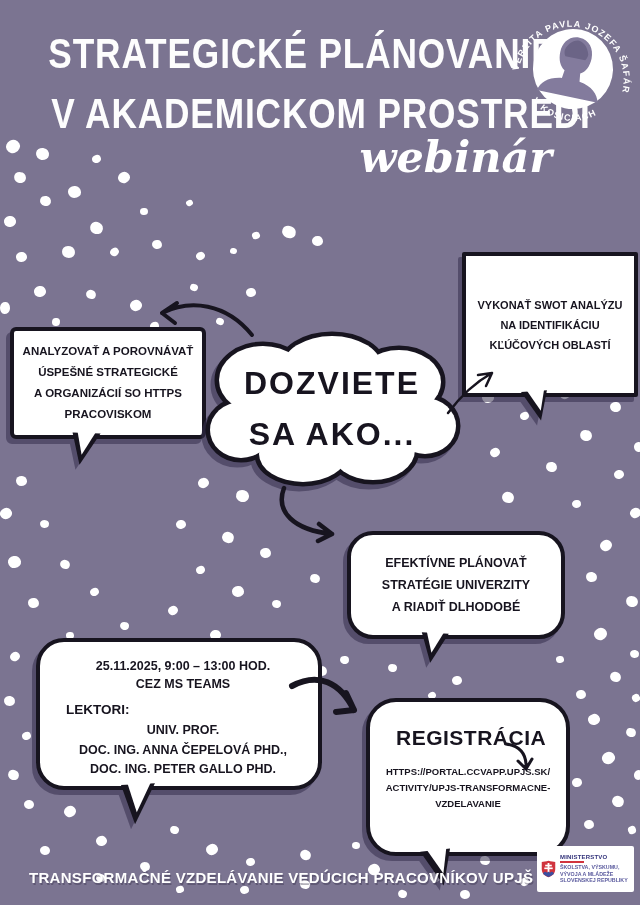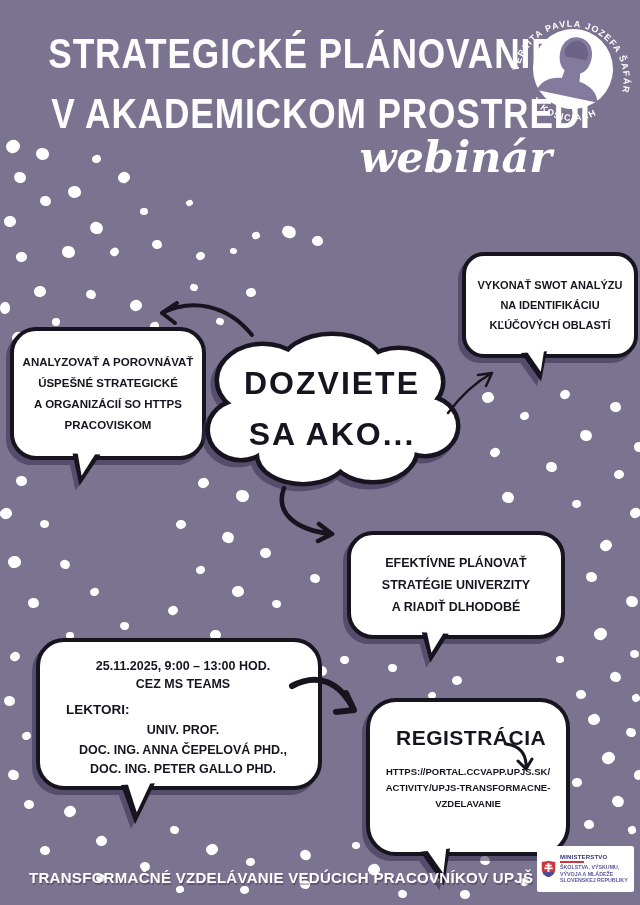--- a/index.html
+++ b/index.html
@@ -21,23 +21,23 @@
 
   
   .bubble{position:absolute;background:#fff;border:4px solid #17141f;border-radius:26px;
     box-sizing:border-box;color:#17141f;font-weight:700;
     filter:drop-shadow(-4px 5px 0 rgba(52,46,76,.55));}
   .tail-b{position:absolute;width:0;height:0;border-top-style:solid;border-top-color:#17141f;
     border-left-style:solid;border-right-style:solid;border-left-color:transparent;border-right-color:transparent;}
   .tail-f{position:absolute;width:0;height:0;border-top-style:solid;border-top-color:#fff;
     border-left-style:solid;border-right-style:solid;border-left-color:transparent;border-right-color:transparent;}
   .b-lines{display:flex;flex-direction:column;justify-content:center;align-items:center;height:100%;}
-  .b-analyze{left:10px;top:327px;width:196px;height:133px;}
+  .b-analyze{left:10px;top:327px;width:196px;height:112px;border-radius:6px;}
   .b-analyze .b-lines{font-size:11.5px;line-height:21px;}
-  .b-swot{left:462px;top:252px;width:176px;height:106px;border-radius:22px;}
+  .b-swot{left:462px;top:252px;width:176px;height:145px;border-radius:2px;}
   .b-swot .b-lines{font-size:11px;line-height:20px;}
   .b-plan{left:347px;top:531px;width:218px;height:108px;}
   .b-plan .b-lines{font-size:12.5px;line-height:22px;}
   .b-info{left:36px;top:638px;width:286px;height:152px;border-radius:28px;padding-left:8px;}
   .b-info .inner{padding:15px 10px 0;font-size:12.5px;}
   .b-info .c{text-align:center;line-height:18px;}
   .b-info .lektori{text-align:left;margin:9px 0 4px 8px;font-size:13.5px;}
   .b-info .lect{text-align:center;line-height:19.5px;}
   .b-reg{left:366px;top:698px;width:204px;height:158px;border-radius:30px;}
   .b-reg .reg-title{margin:24px 0 14px 26px;font-size:21px;letter-spacing:.5px;}

